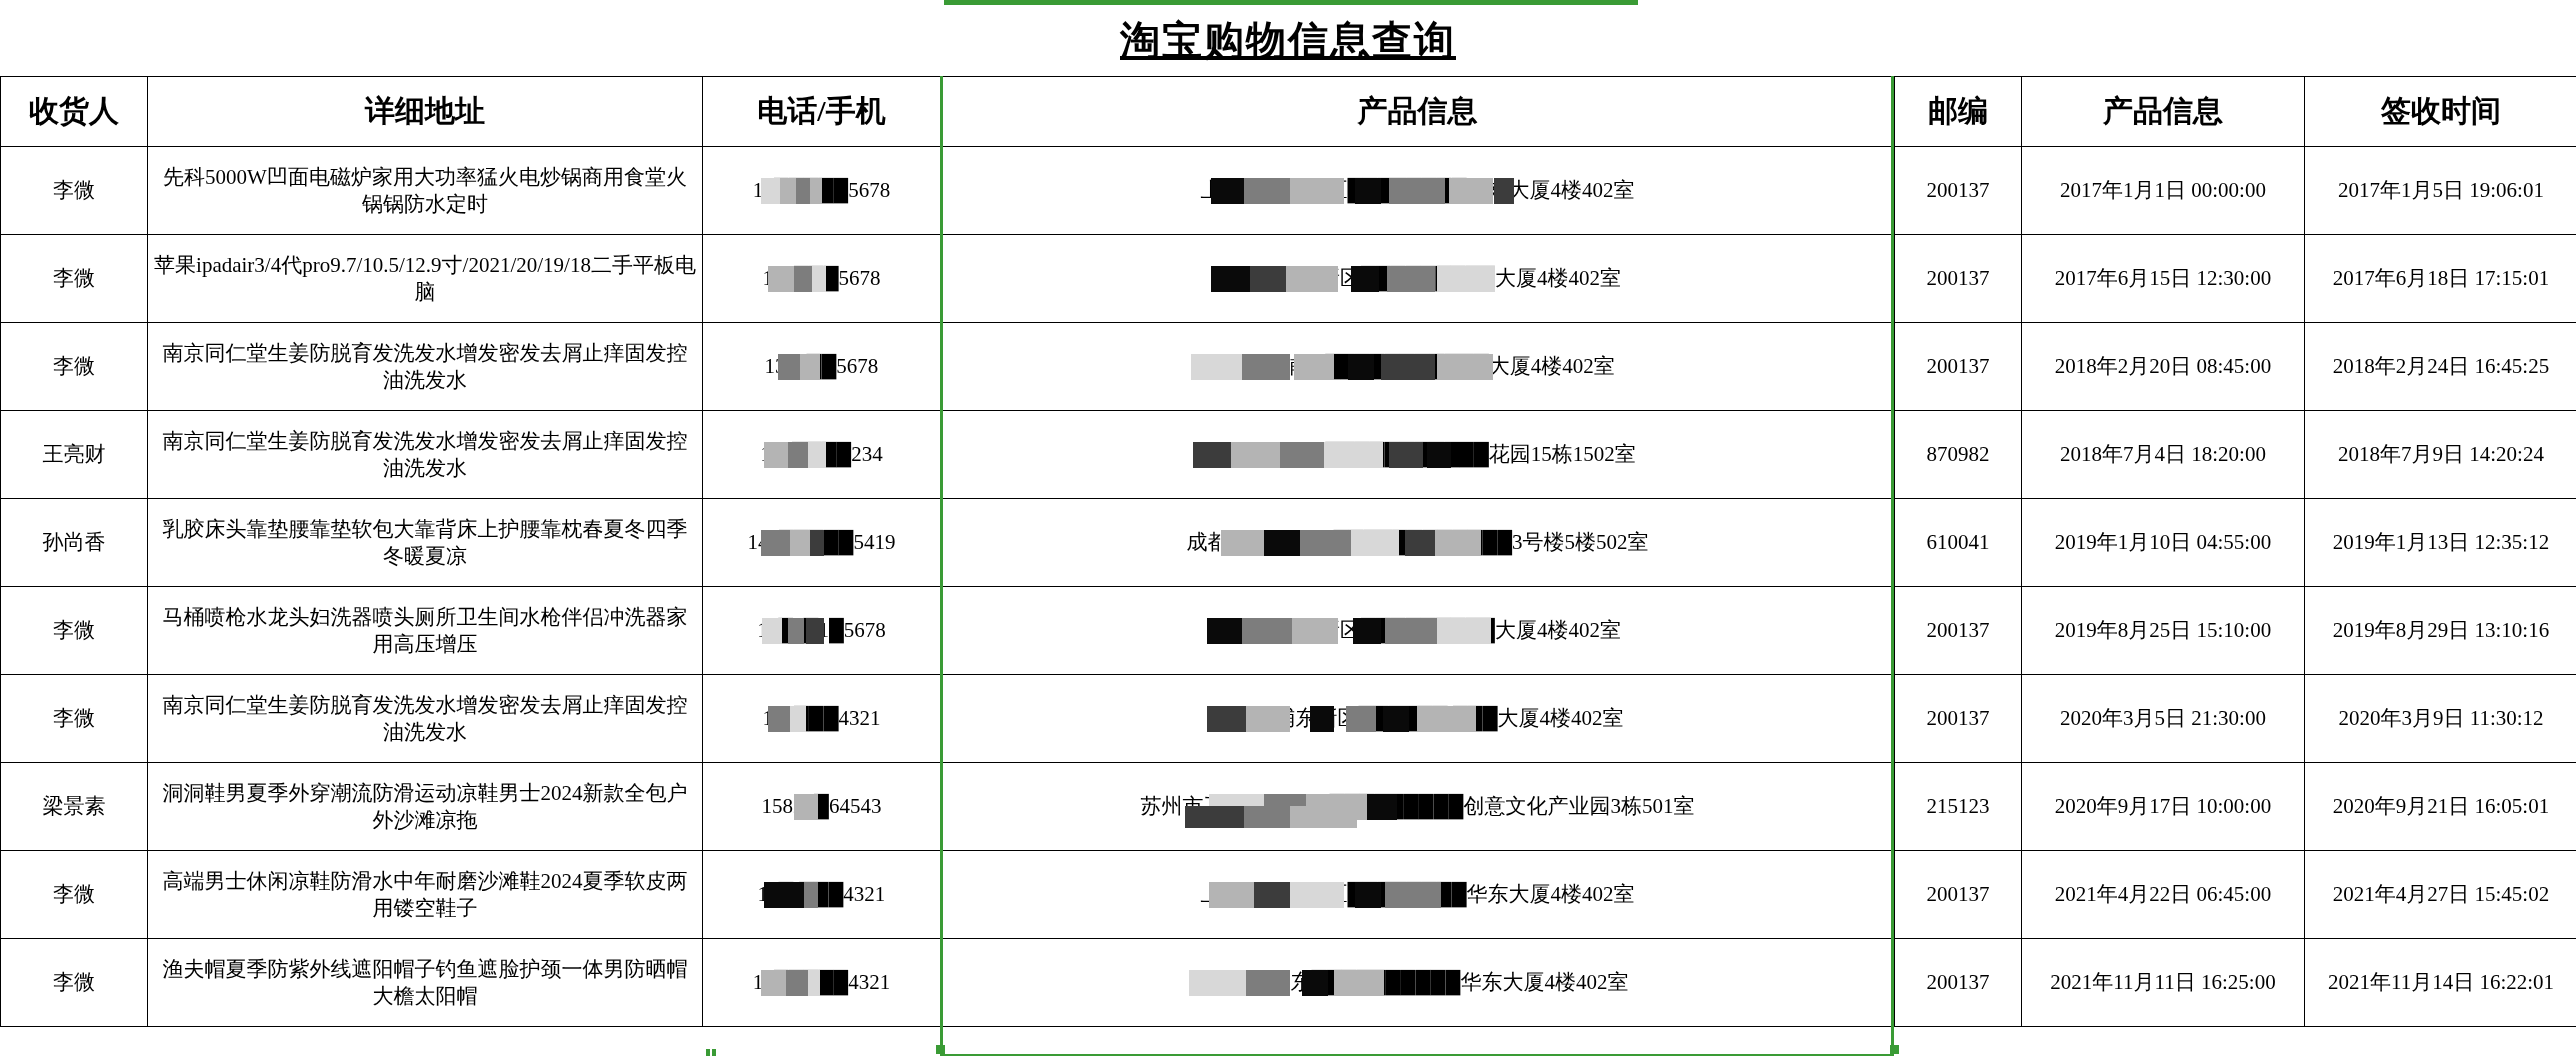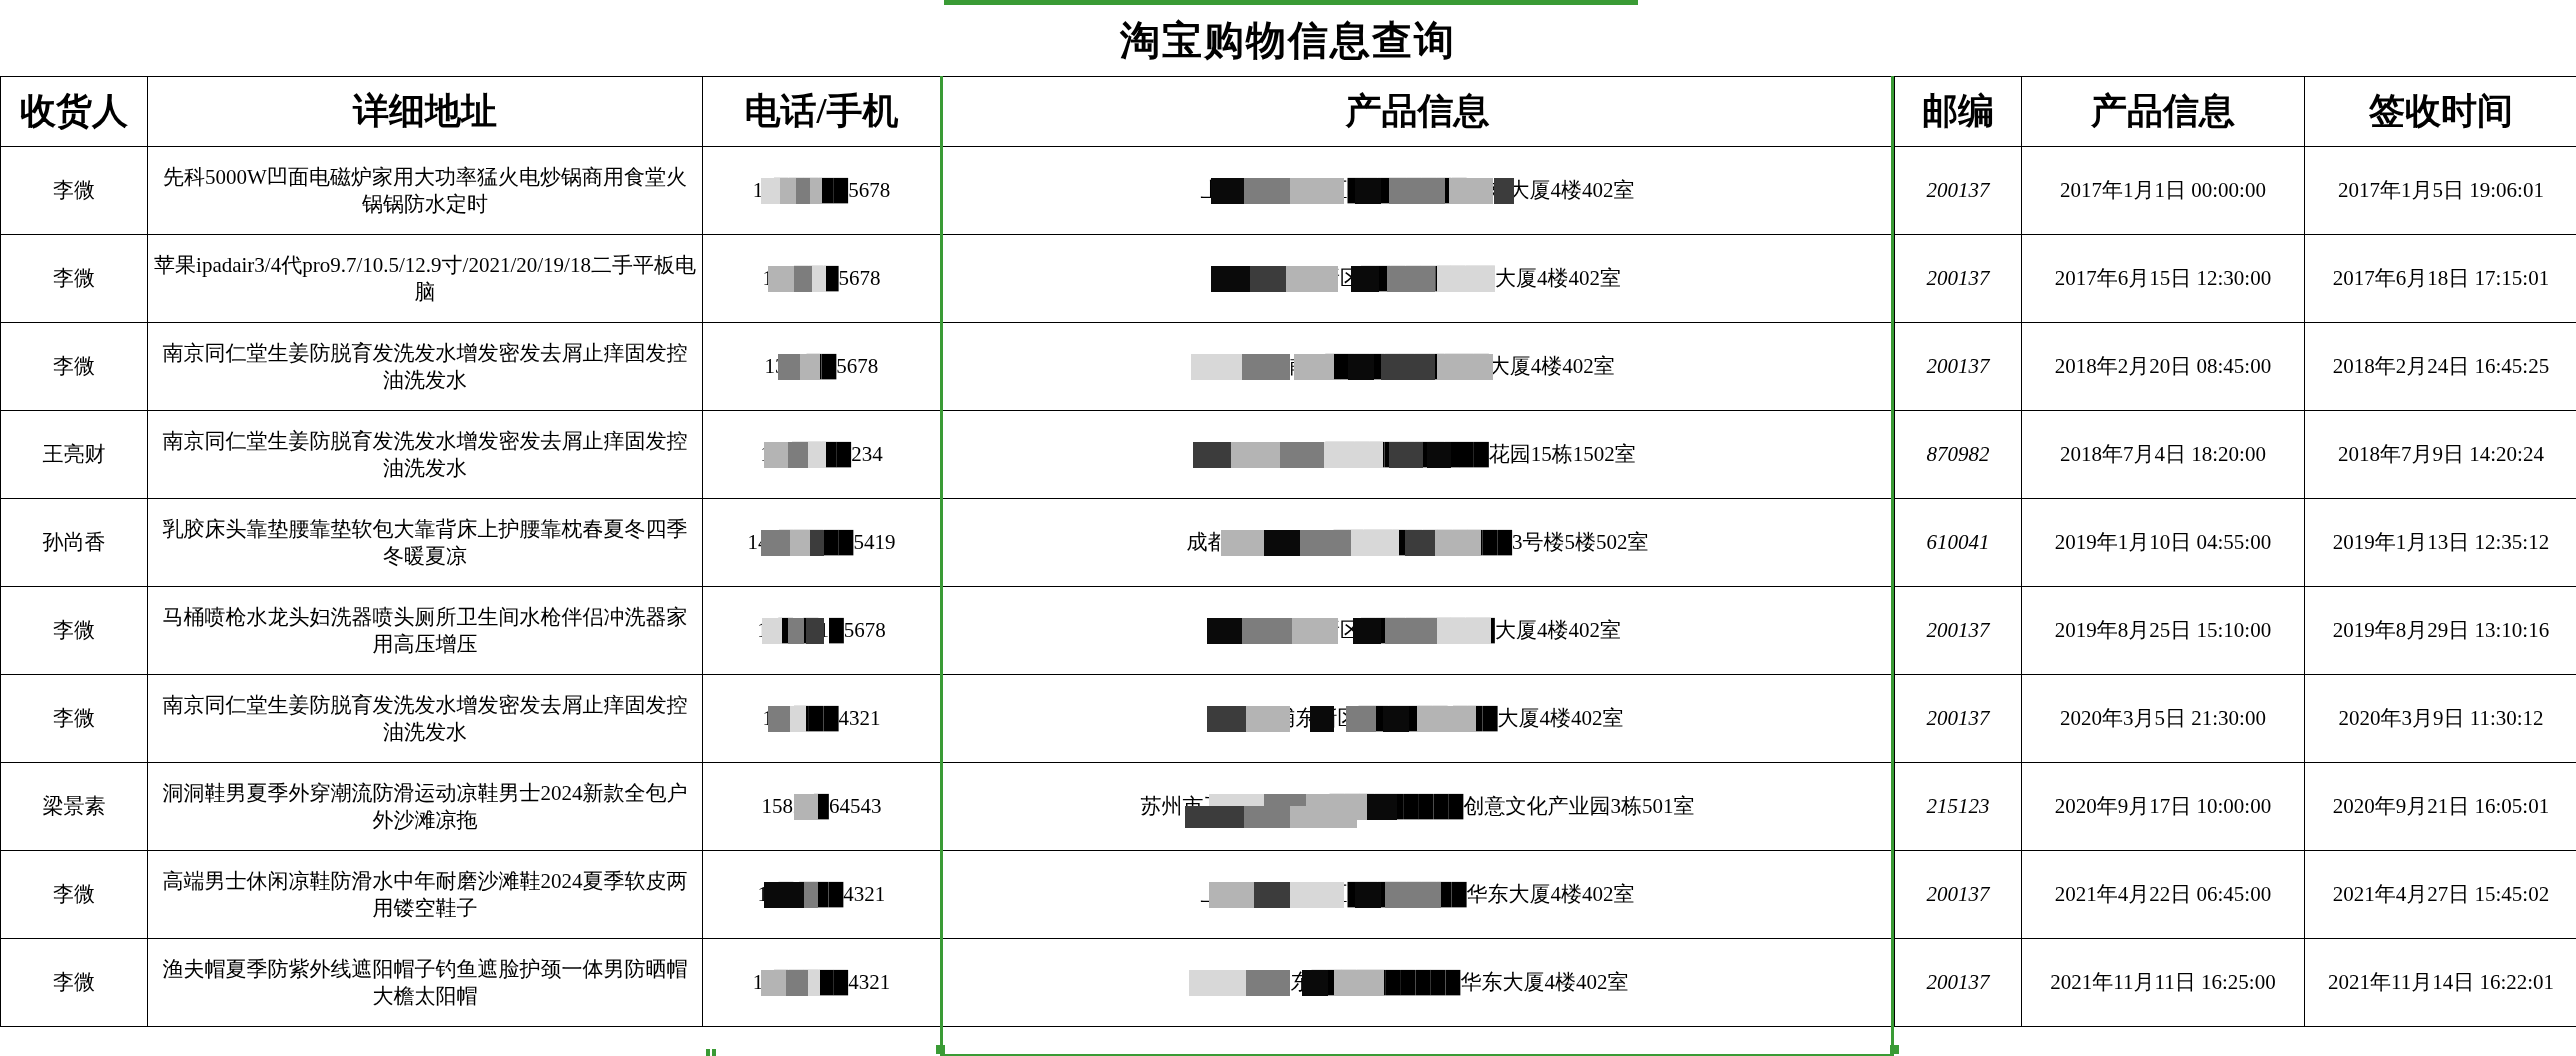--- a/index.html
+++ b/index.html
@@ -37,20 +37,21 @@
     height: 71px;
     display: flex;
     align-items: center;
     justify-content: center;
   }
   .doc-title {
     font-size: 40px;
     font-weight: bold;
     letter-spacing: 2px;
     font-family: "Liberation Serif", "DejaVu Serif", serif;
+    text-decoration: underline;
   }
   .table-wrap {
     position: absolute;
     left: 0;
     top: 76px;
     width: 2576px;
   }
   table.grid {
     border-collapse: collapse;
     table-layout: fixed;
@@ -61,21 +62,21 @@
     border: 1px solid #000000;
     padding: 4px 6px;
     vertical-align: middle;
     text-align: center;
     font-size: 21px;
     line-height: 1.28;
     word-break: break-all;
   }
   table.grid thead th {
     height: 61px;
-    font-size: 36px;
+    font-size: 30px;
     font-weight: bold;
   }
   table.grid tbody td {
     height: 79px;
   }
   
   col.c-name    { width: 147px; }
   col.c-product { width: 555px; }
   col.c-phone   { width: 238px; }
   col.c-addr    { width: 954px; }
@@ -85,21 +86,21 @@
 
   td.name-cell { font-size: 23px; }
   td.product-cell {
     font-size: 21px;
     line-height: 1.35;
     padding-left: 10px;
     padding-right: 10px;
   }
   td.phone-cell { font-size: 22px; position: relative; }
   td.addr-cell  { font-size: 23px; position: relative; }
-  td.zip-cell   { font-size: 22px; font-style: italic; }
+  td.zip-cell   { font-size: 22px; }
   td.date-cell  { font-size: 21px; }
 
   
   .redact-layer {
     position: absolute;
     inset: 0;
     pointer-events: none;
   }
   .rb {
     position: absolute;

